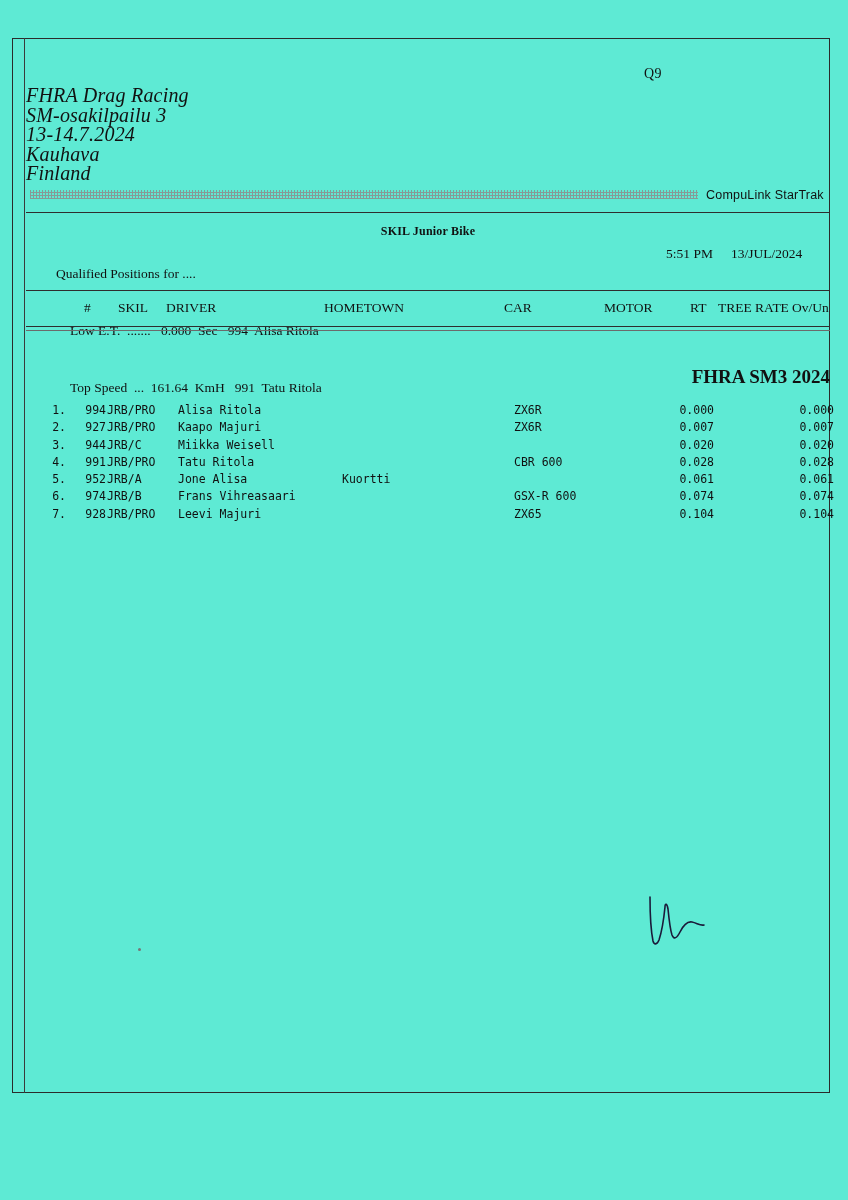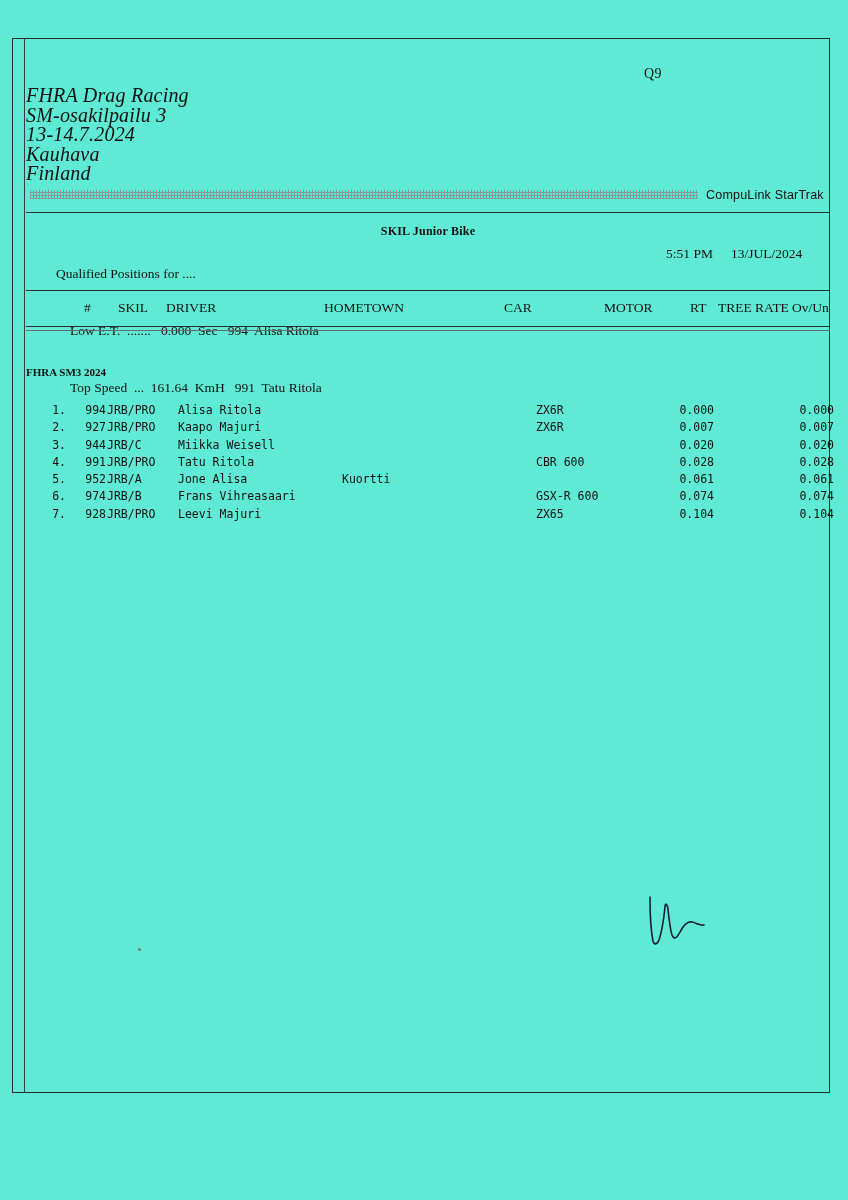--- a/index.html
+++ b/index.html
@@ -158,23 +158,23 @@
   .colhead span {
     position: absolute;
     white-space: pre;
   }
 
   .section-title {
     position: absolute;
     left: 0;
     top: 328px;
     width: 804px;
-    text-align: left;
+    text-align: right;
     font-weight: bold;
-    font-size: 11px;
+    font-size: 19px;
   }
 
   
   .results {
     position: absolute;
     left: 0;
     top: 364px;
     width: 804px;
     font-family: "DejaVu Sans Mono", monospace;
     font-size: 11.5px;
@@ -187,21 +187,21 @@
   .row span {
     position: absolute;
     white-space: pre;
     top: 0;
   }
   .c-pos   { left: 10px;  width: 30px; text-align: right; }
   .c-num   { left: 50px;  width: 30px; text-align: right; }
   .c-class { left: 81px;  width: 62px; text-align: left; }
   .c-driver{ left: 152px; }
   .c-town  { left: 316px; }
-  .c-car   { left: 488px; margin-left: 22px; }
+  .c-car   { left: 488px; }
   .c-rt    { left: 640px; width: 48px; text-align: right; }
   .c-ovun  { left: 760px; width: 48px; text-align: right; }
 
   
   .signature {
     position: absolute;
     left: 618px;
     top: 855px;
     width: 70px;
     height: 60px;

